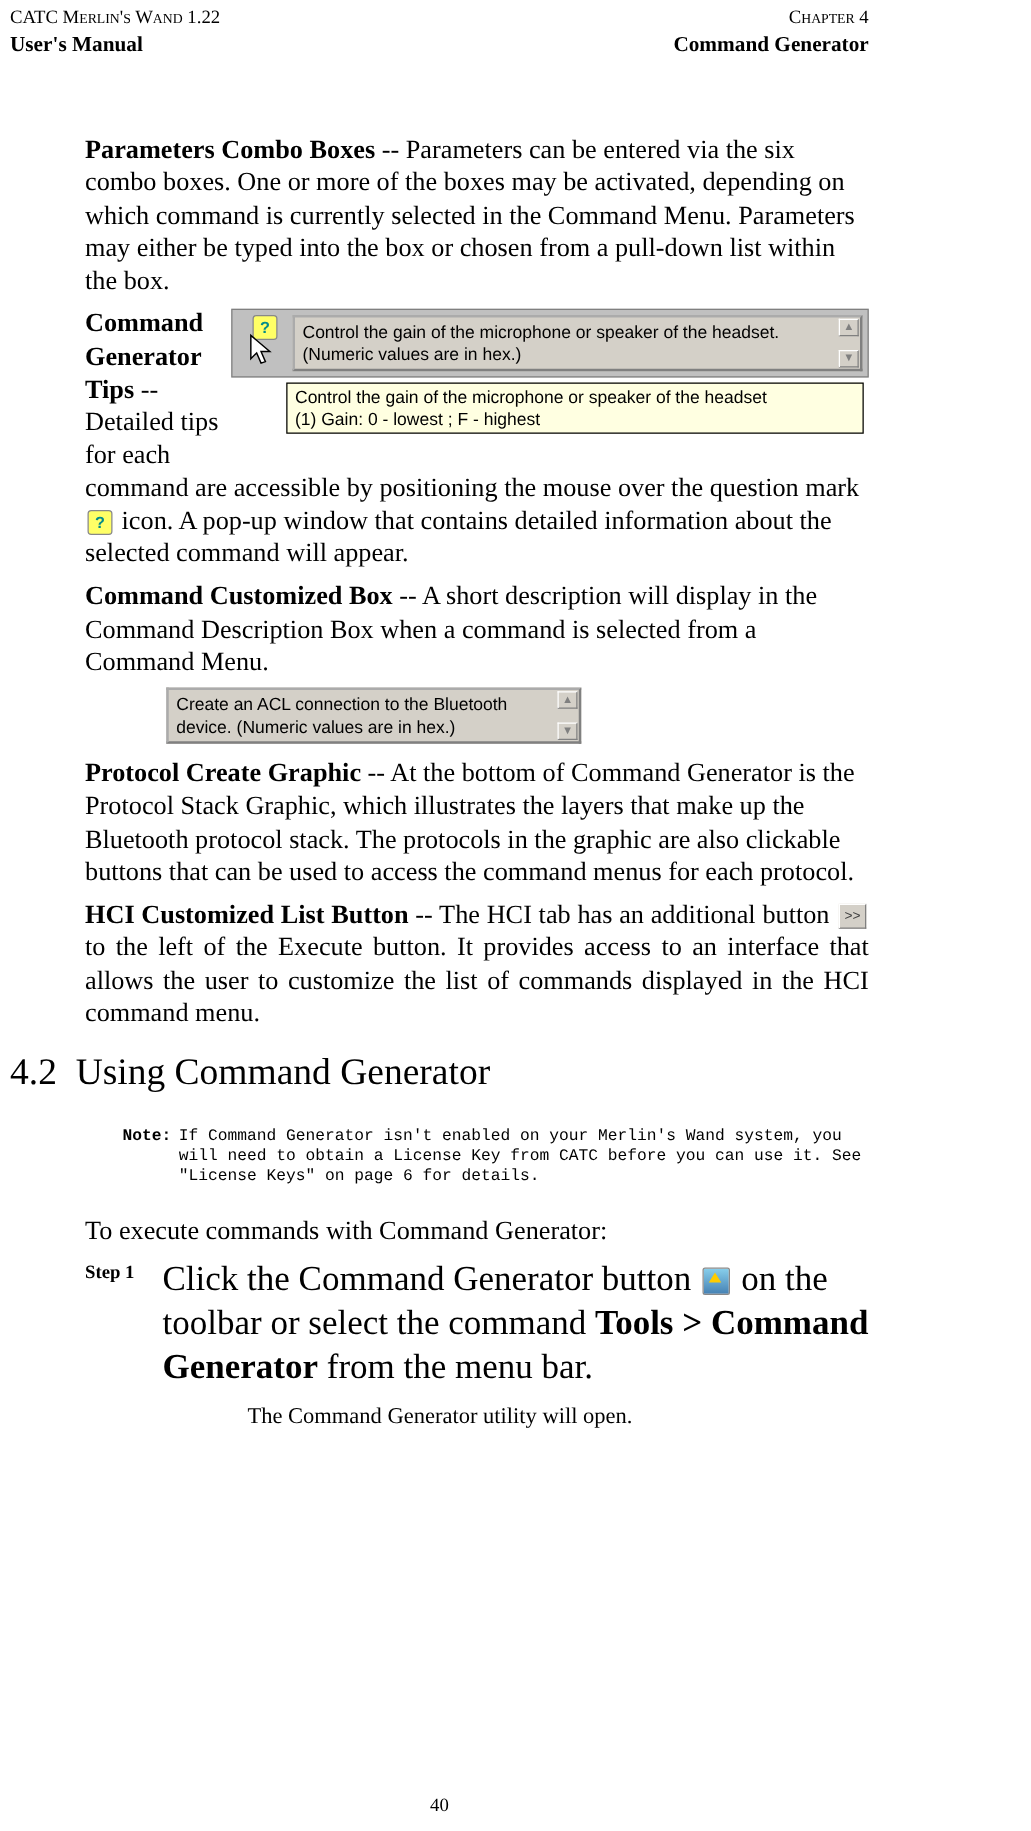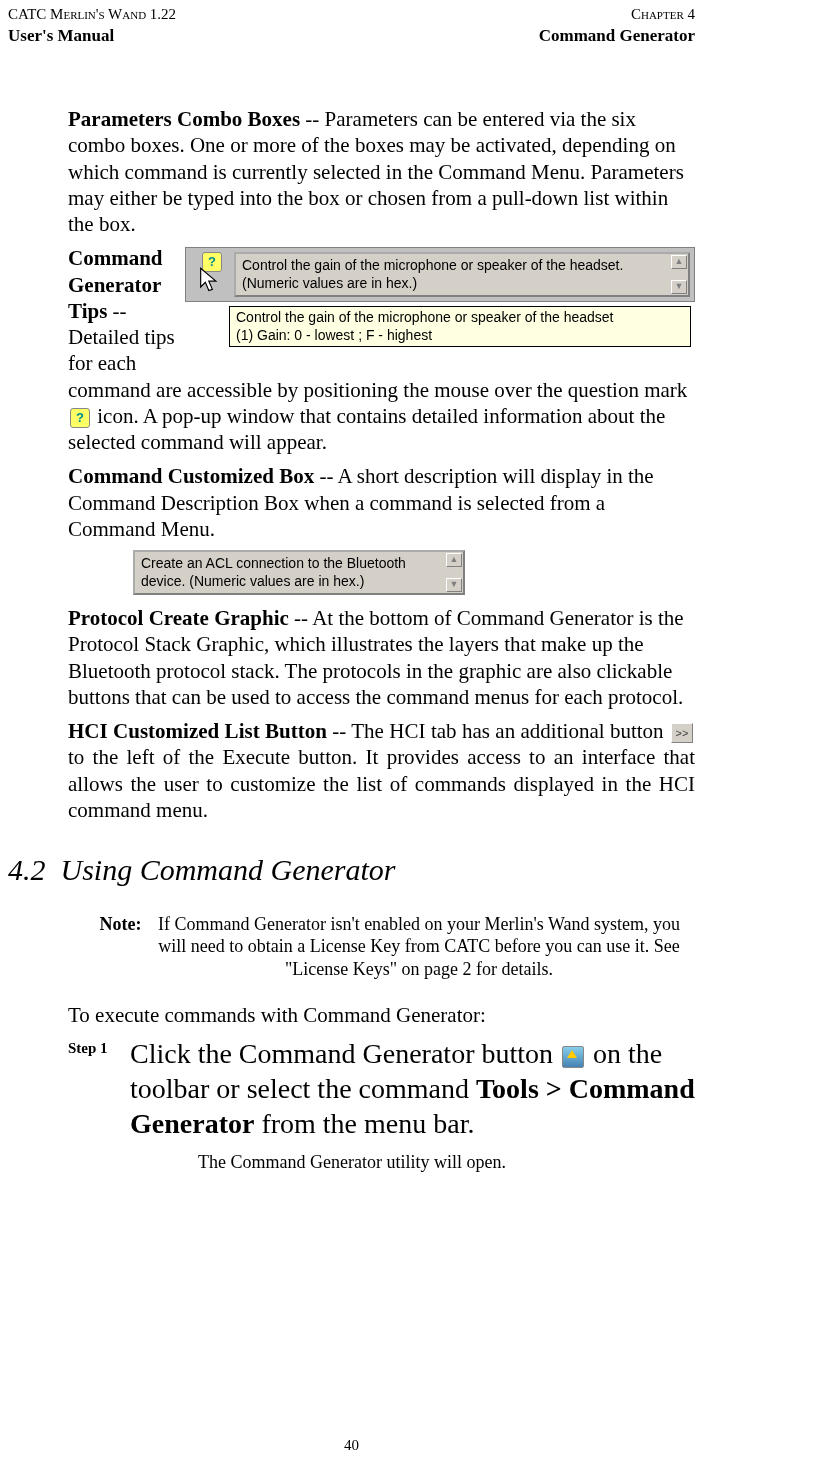--- a/index.html
+++ b/index.html
@@ -172,30 +172,28 @@
     text-align: center;
     line-height: 18px;
     color: #404040;
     vertical-align: middle;
     margin: 0 2px;
     box-sizing: border-box;
   }
   h2.section {
     font-size: 30px;
     font-weight: normal;
-    margin: 28px 0 24px -60px;
+    margin: 16px 0 24px -60px;
     font-family: "Times New Roman", Times, serif;
-    font-style: italic;
   }
   .note-row {
     display: flex;
-    font-family: Liberation Serif, serif;
-    font-size: 18px;
+    font-family: Liberation Mono, monospace;
+    font-size: 13px;
     margin: 0 0 22px 30px;
-    text-align: center;
   }
   .note-label {
     font-weight: bold;
     width: 45px;
     flex-shrink: 0;
   }
   .note-text {
     flex: 1;
   }
   .step-row {
@@ -320,21 +318,21 @@
     <p class="para" style="text-align: justify;">
       <span class="bold">HCI Customized List Button</span><span> -- The HCI tab has an additional button </span><span class="more-btn">&gt;&gt;</span><span> to the left of the Execute button. It provides access to an interface that allows the user to customize the list of commands displayed in the HCI command menu.</span>
     </p>
 
     <h2 class="section">
       <span>4.2</span>&nbsp;&nbsp;<span>Using Command Generator</span>
     </h2>
 
     <div class="note-row">
       <div class="note-label"><span>Note</span>:</div>
-      <div class="note-text">If Command Generator isn't enabled on your Merlin's Wand system, you will need to obtain a License Key from CATC before you can use it. See "License Keys" on page 2 for details.</div>
+      <div class="note-text">If Command Generator isn't enabled on your Merlin's Wand system, you will need to obtain a License Key from CATC before you can use it. See "License Keys" on page 6 for details.</div>
     </div>
 
     <p class="para">To execute commands with Command Generator:</p>
 
     <div class="step-row">
       <div class="step-label">Step 1</div>
       <div class="step-body">
         <span>Click the Command Generator button </span><span class="toolbar-icon"></span><span> on the toolbar or select the command </span><span class="bold">Tools &gt; Command Generator</span><span> from the menu bar.</span>
       </div>
     </div>

